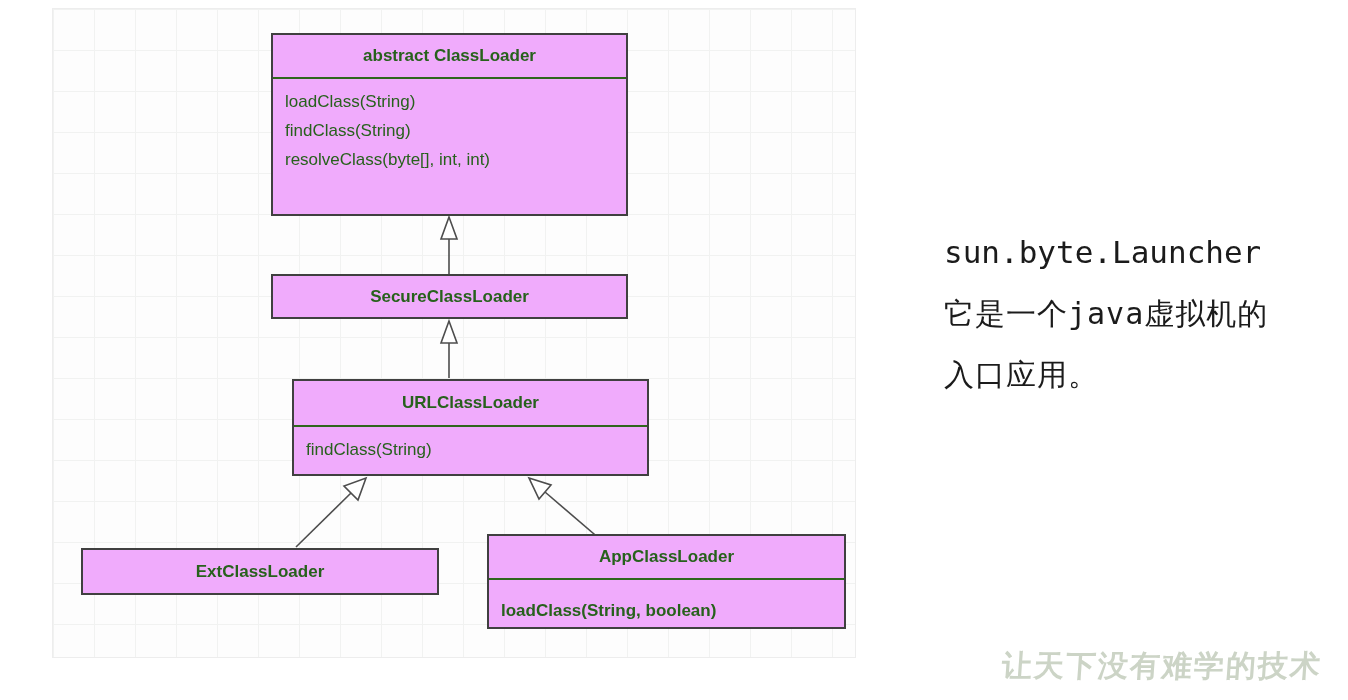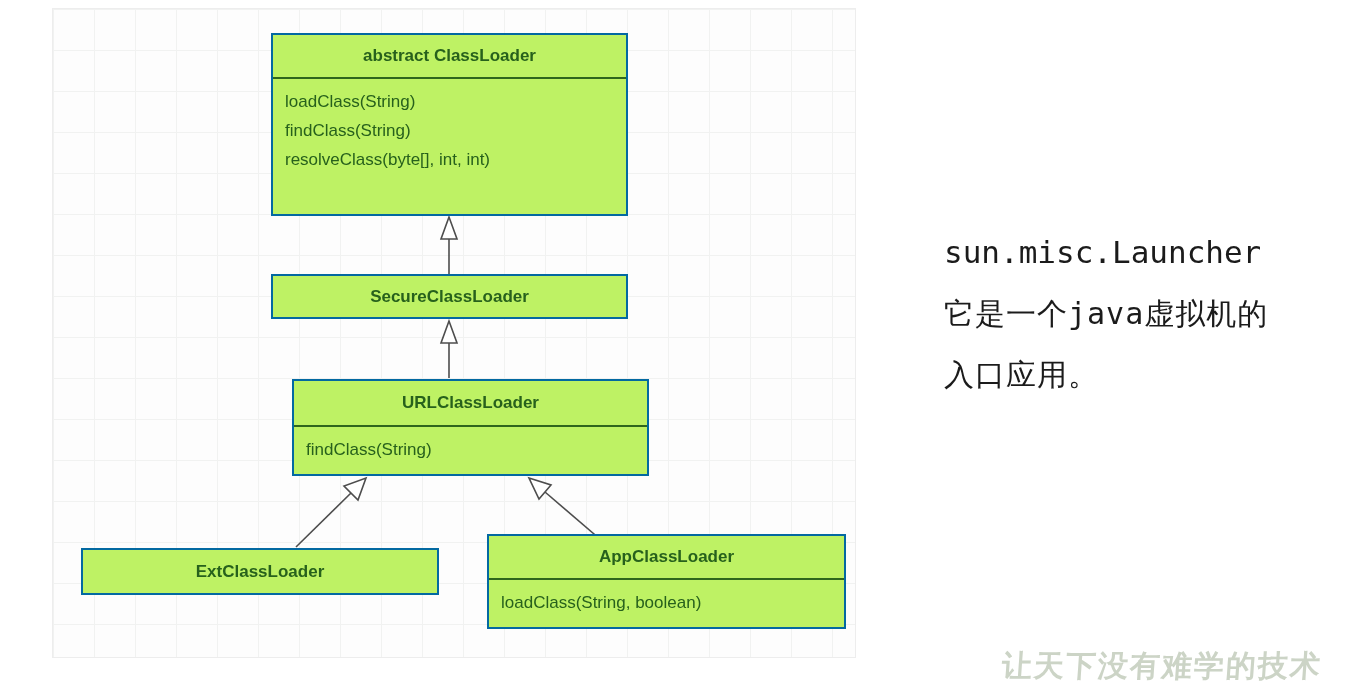--- a/index.html
+++ b/index.html
@@ -18,22 +18,22 @@
       linear-gradient(to right, #f1f2f1 1px, transparent 1px),
       linear-gradient(to bottom, #f1f2f1 1px, transparent 1px);
     background-size:41px 41px;
     border:1px solid #ededed;
     box-sizing:border-box;
   }
   svg.arrows{position:absolute;left:0;top:0;pointer-events:none;}
 
   .uml{
     position:absolute;
-    background:#bef264;
-    border:2px solid #0369a1;
+    background:#f0abfc;
+    border:2px solid #404040;
     box-sizing:border-box;
     color:#27611c;
   }
   .uml-header{
     text-align:center;
     font-weight:600;
     font-size:17px;
     color:#27611c;
     border-bottom:2px solid #2f661c;
   }
@@ -49,21 +49,21 @@
   .box-secure{left:271px;top:274px;width:357px;height:45px;display:flex;align-items:center;justify-content:center;}
   .box-secure .uml-header{border-bottom:none;width:100%;}
   .box-url{left:271px;top:379px;width:357px;height:97px;margin-left:21px;}
   .box-url .uml-header{line-height:44px;height:44px;}
   .box-url .uml-body{padding:0 0 0 12px;}
   .box-url .uml-method{line-height:46px;}
   .box-ext{left:73px;top:548px;width:358px;height:47px;display:flex;align-items:center;justify-content:center;margin-left:8px;}
   .box-ext .uml-header{border-bottom:none;width:100%;}
   .box-app{left:487px;top:534px;width:359px;height:95px;}
   .box-app .uml-header{line-height:42px;height:42px;}
-  .box-app .uml-body{padding:0 0 0 12px;}
+  .box-app .uml-body{padding:8px 0 0 12px;font-weight:bold;}
   .box-app .uml-method{line-height:45px;}
 
   .note{
     position:absolute;left:944px;top:222px;width:380px;
     color:#1b1b1b;
     font-family:"DejaVu Sans Mono","Liberation Mono", monospace;
   }
   .note-line{line-height:61px;white-space:nowrap;}
   .note-line.lat{font-size:31px;letter-spacing:0px;}
   .note-line.cjk{font-size:30px;letter-spacing:1px;}
@@ -133,20 +133,20 @@
   </div>
 
   <div class="uml box-app">
     <div class="uml-header">AppClassLoader</div>
     <div class="uml-body">
       <div class="uml-method">loadClass(String, boolean)</div>
     </div>
   </div>
 
   <div class="note">
-    <div class="note-line lat">sun.misc.Launcher</div>
+    <div class="note-line lat">sun.byte.Launcher</div>
     <div class="note-line cjk">它是一个java虚拟机的</div>
     <div class="note-line cjk">入口应用。</div>
   </div>
 
   <div class="watermark">让天下没有难学的技术</div>
 
 </div>
 
 </body></html>

